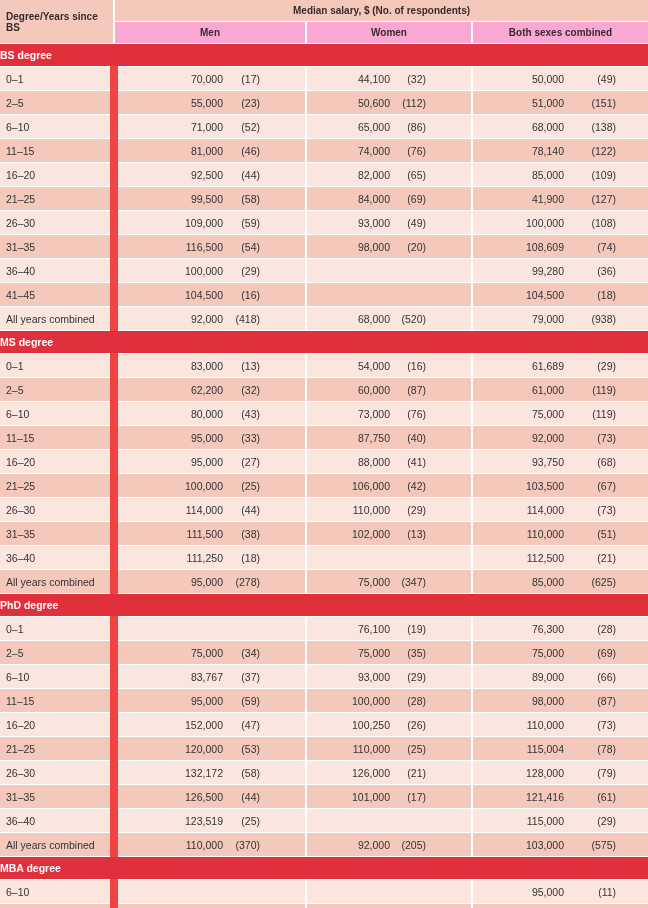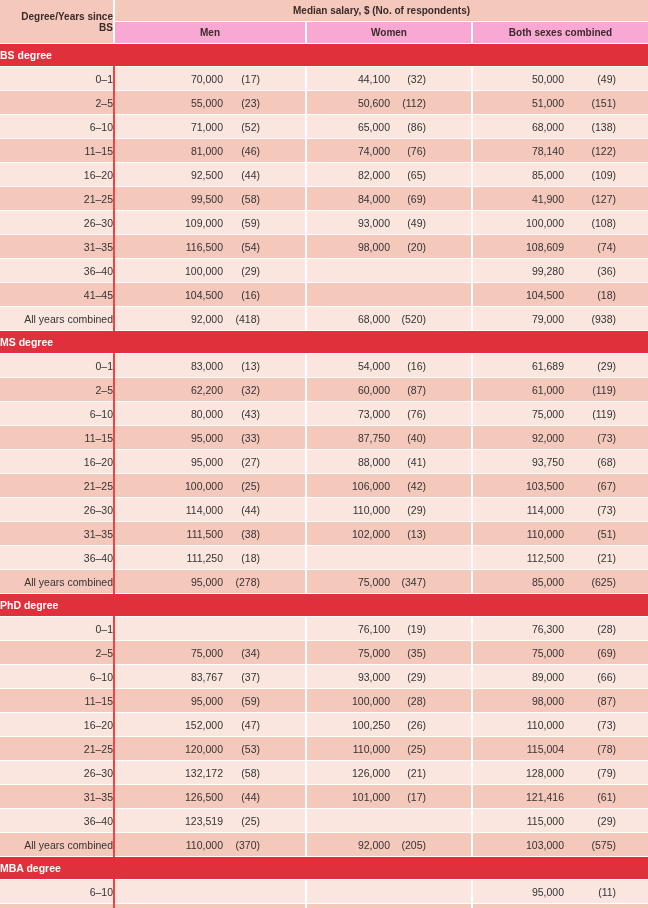--- a/index.html
+++ b/index.html
@@ -3,27 +3,27 @@
 <meta charset="utf-8">
 <style>
   html, body { margin: 0; padding: 0; background: #ffffff; }
   body { width: 648px; height: 908px; overflow: hidden; font-family: "Liberation Sans", "DejaVu Sans", sans-serif; }
   table { border-collapse: collapse; width: 648px; table-layout: fixed; font-size: 10.5px; color: #333; }
   td, th { padding: 0; height: 23px; border-bottom: 1px solid #ffffff; font-weight: normal; }
   th { font-weight: bold; color: #3a2a2a; font-size: 10px; }
   .hdr-top { background: #F5C8BC; }
   .hdr-sub { background: #f9a8d4; }
   .hdr-sub th, .hdr-top th { height: 21px; }
-  .col-label { text-align: right; padding-left: 6px; background: #F5C8BC; border-right: 2px solid #fff; }
+  .col-label { text-align: left; padding-left: 6px; background: #F5C8BC; border-right: 2px solid #fff; }
   .hdr-sub th { border-right: 2px solid #fff; }
   .hdr-sub th:last-child { border-right: none; }
   .section td { background: #E0303C; color: #ffffff; font-weight: bold; height: 22px; font-size: 10.5px; }
   .row-odd td { background: #FBE6DF; }
   .row-even td { background: #F5C8BC; }
-  .lbl { text-align: right; padding-left: 6px; border-right: 2px solid #ef4444; }
+  .lbl { text-align: left; padding-left: 6px; border-right: 8px solid #ef4444; }
   .val { text-align: right; padding-right: 6px; }
   .cnt { text-align: right; padding-right: 45px; border-right: 2px solid #fff; }
   .cnt.last { border-right: none; padding-right: 32px; }
 </style>
 </head>
 <body>
 
 <table>
   <colgroup>
     <col style="width:114px">

